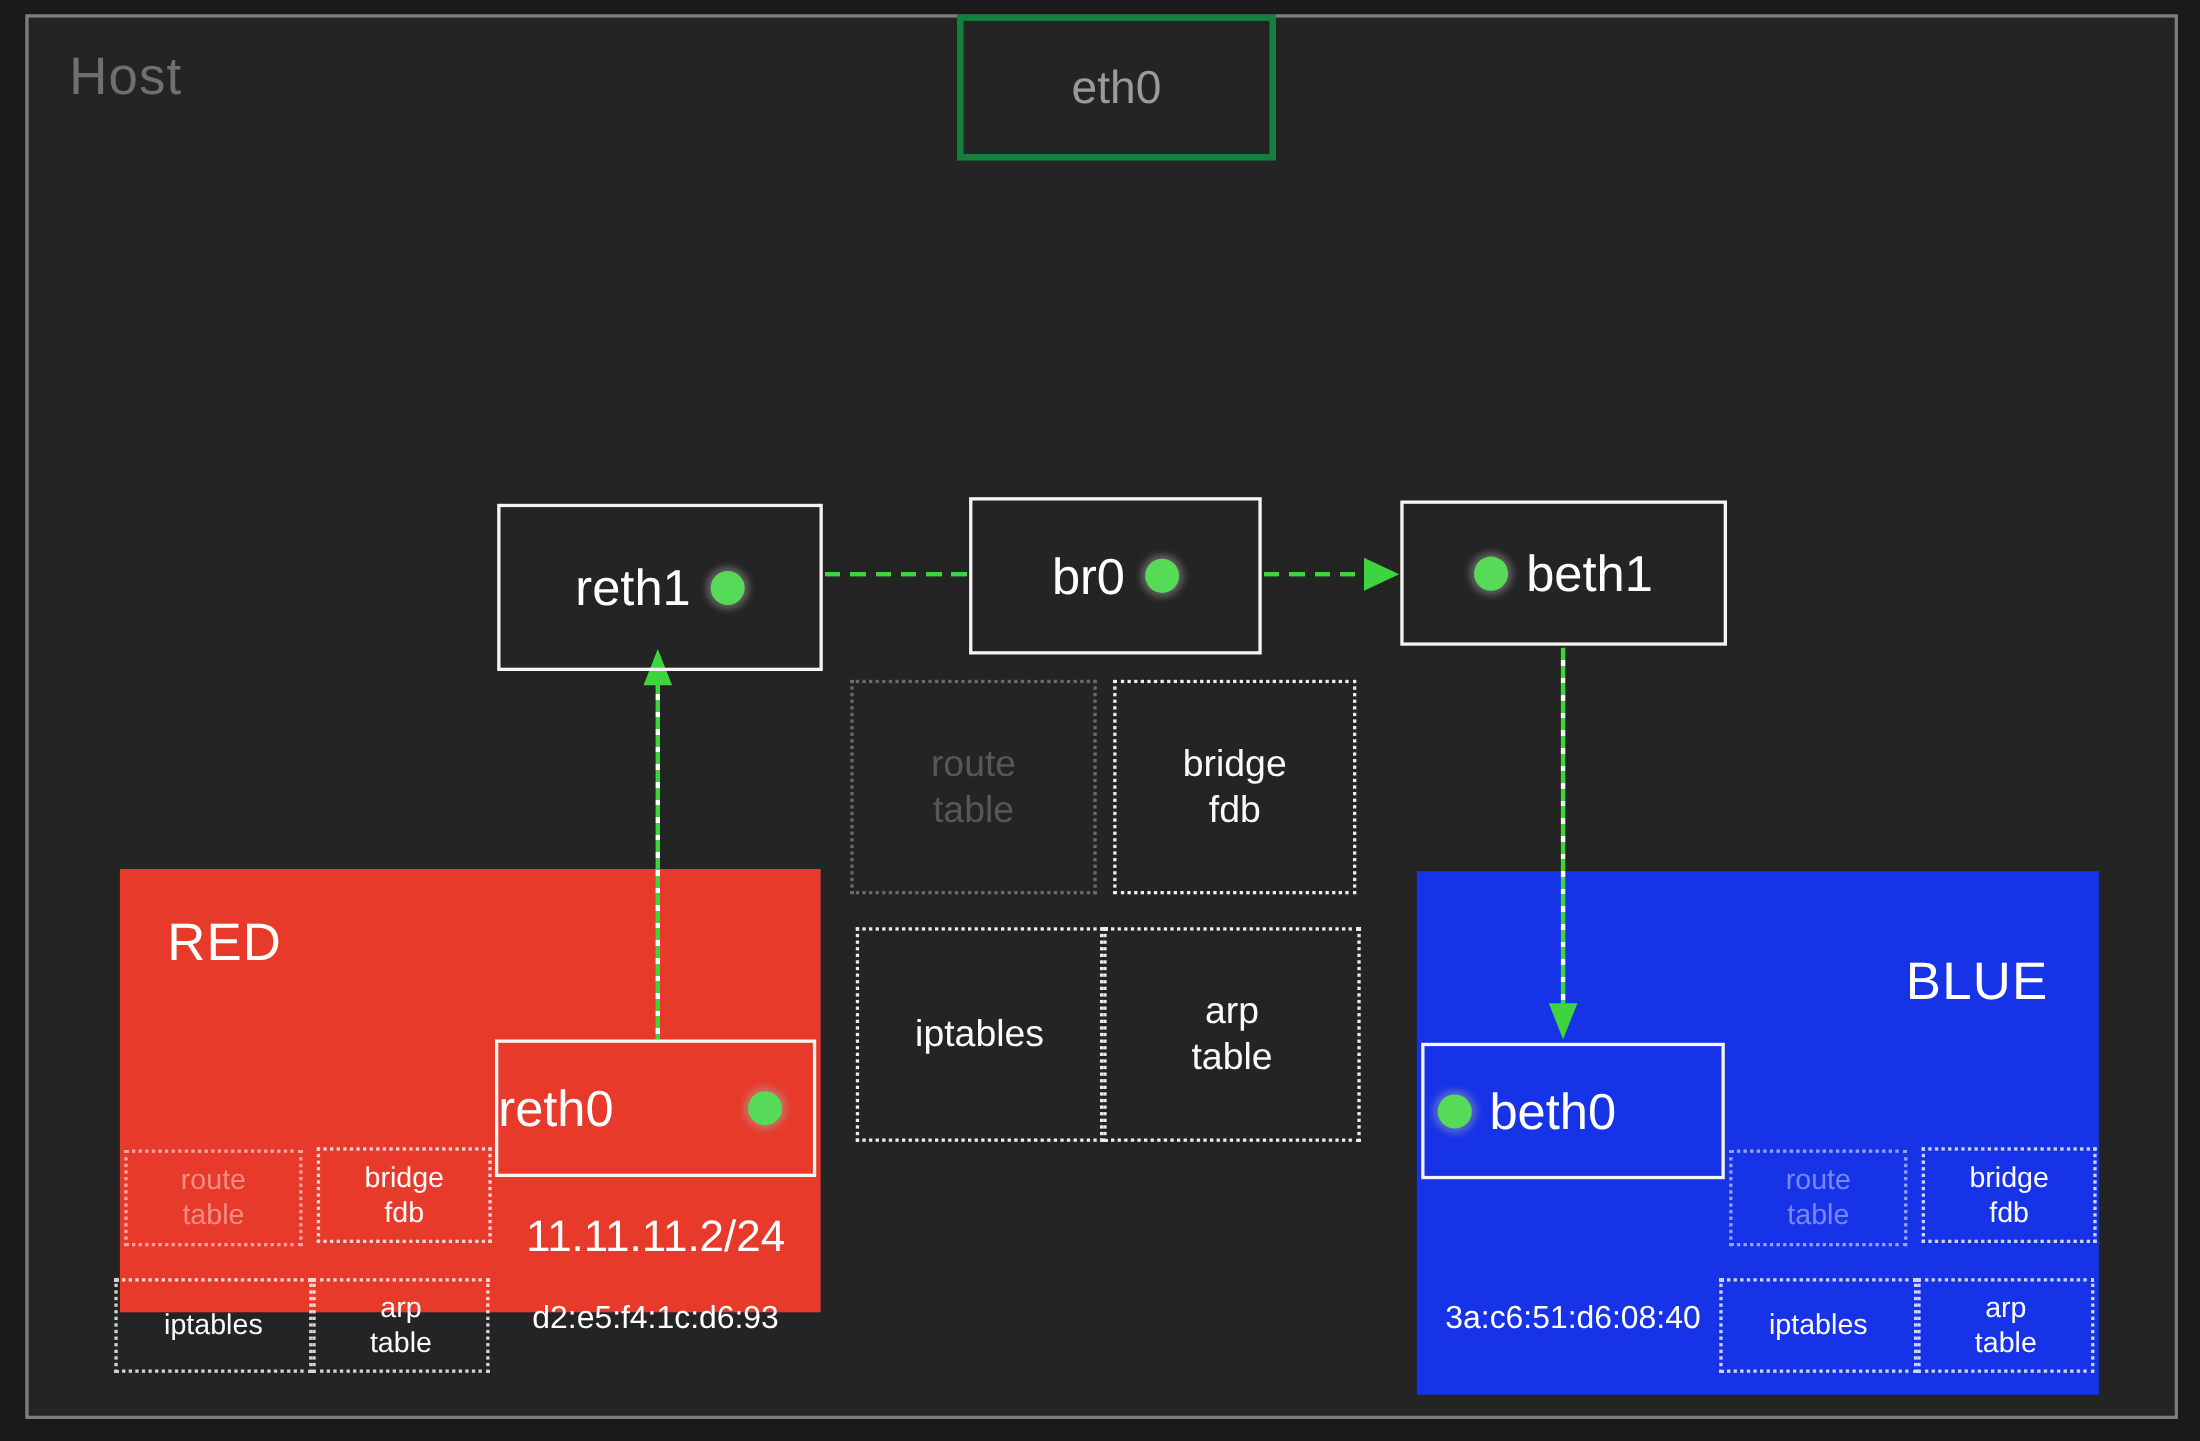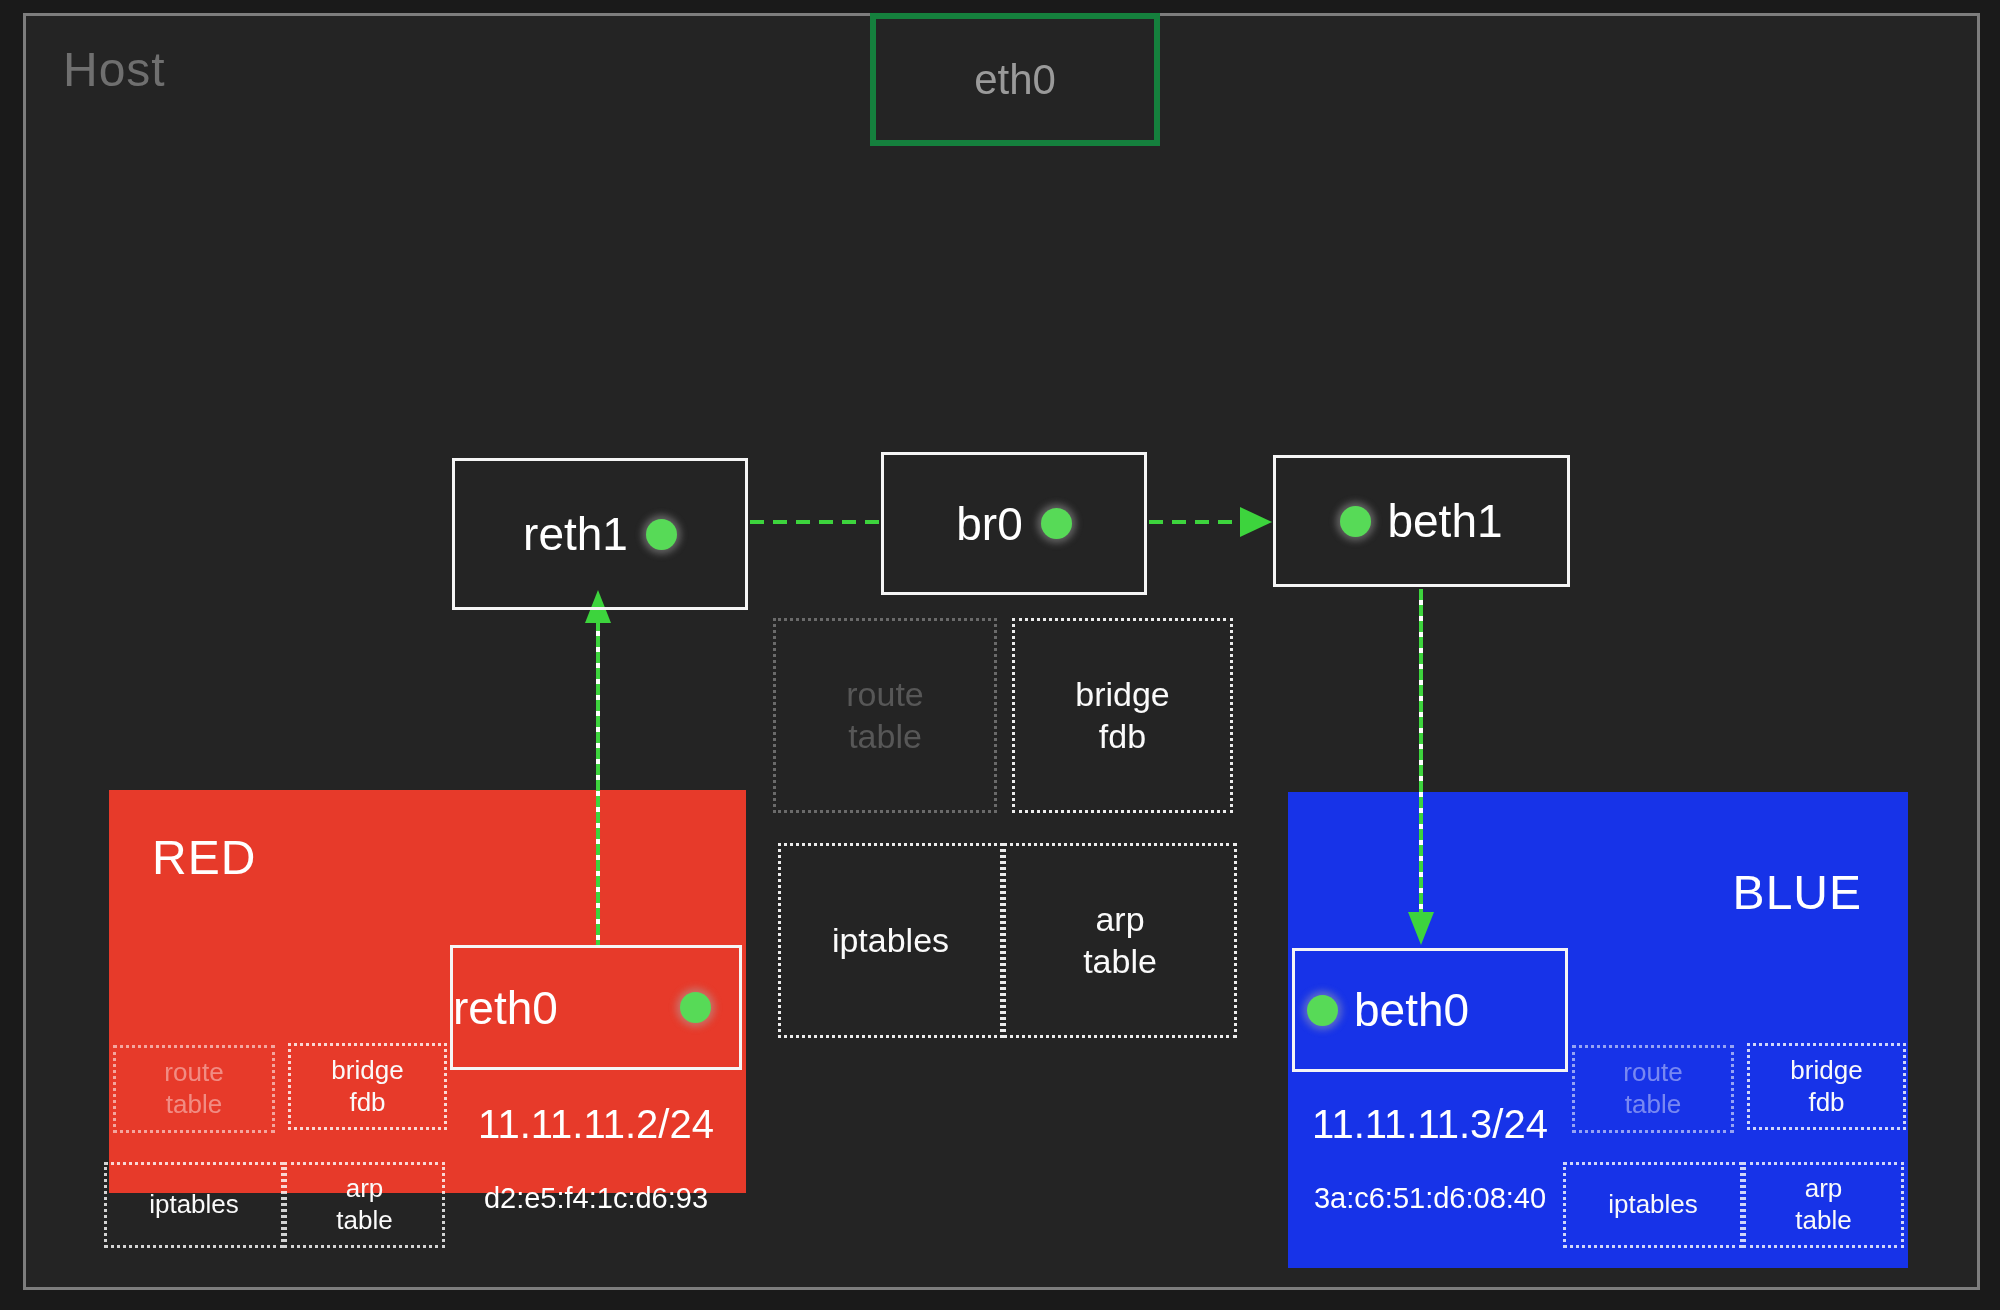--- a/index.html
+++ b/index.html
@@ -183,16 +183,15 @@
     <span>bridge</span>
     <span>fdb</span>
   </div>
   <div class="tbox tbox-ns t-b-iptables">
     <span>iptables</span>
   </div>
   <div class="tbox tbox-ns t-b-arp">
     <span>arp</span>
     <span>table</span>
   </div>
-  <div class="ip ip-blue">11.11.11.3/24</div>
   <div class="mac mac-blue">3a:c6:51:d6:08:40</div>
 
 </div>
 
 </body></html>

